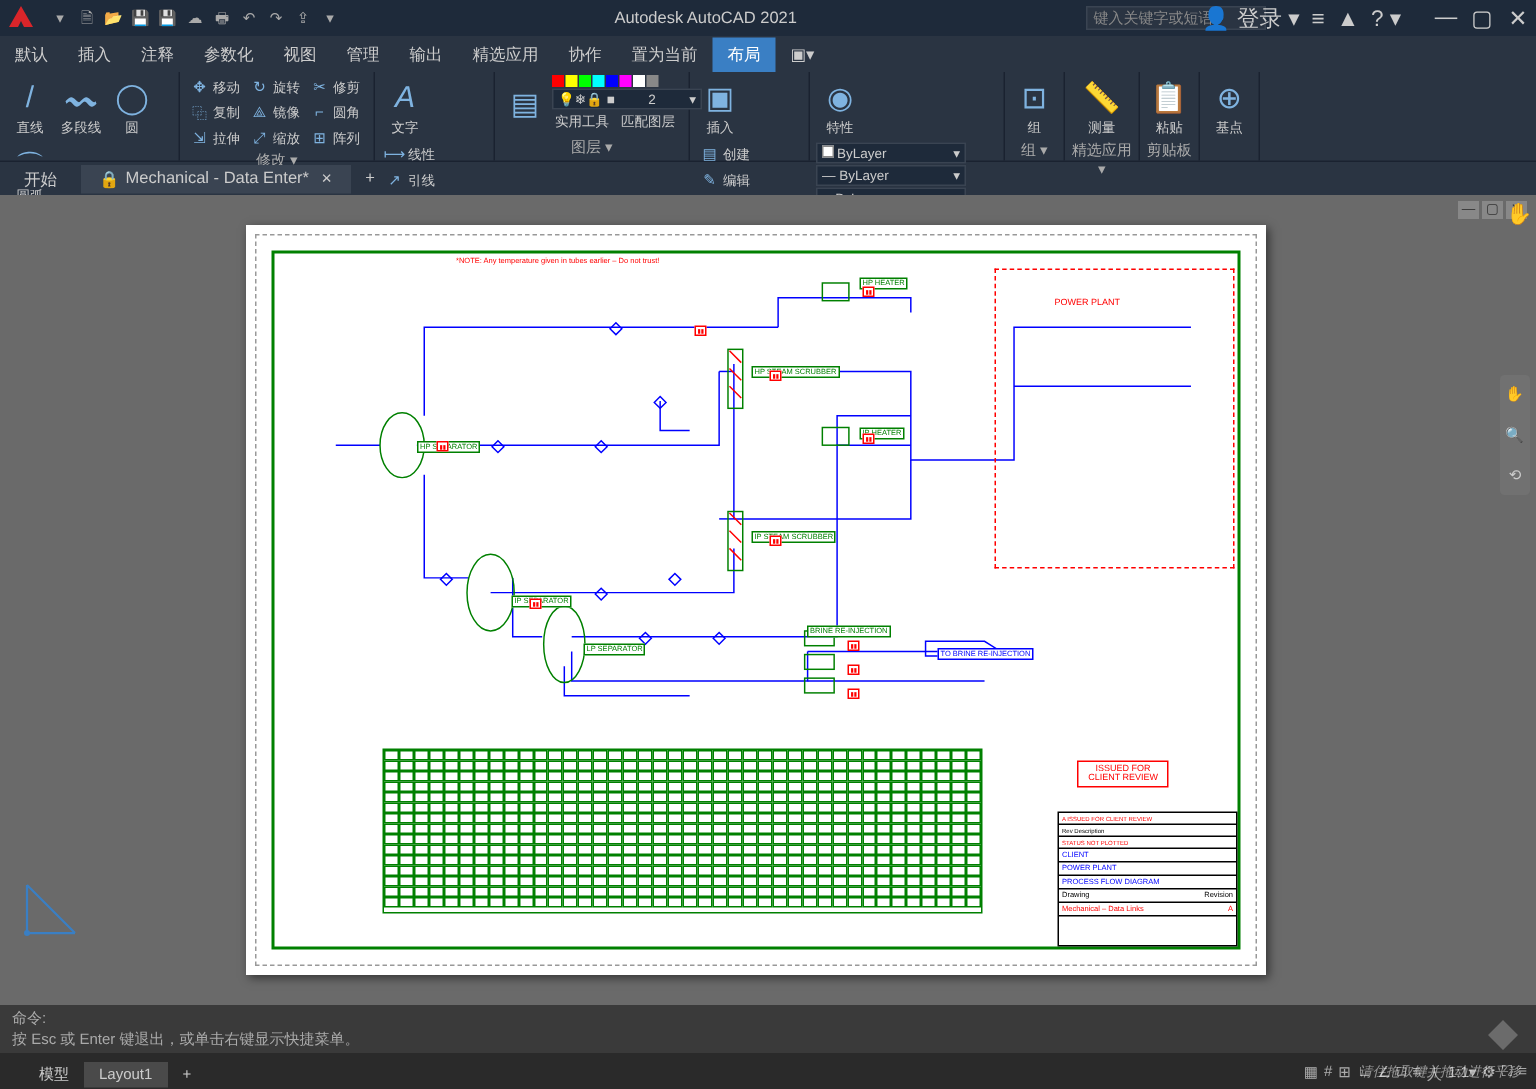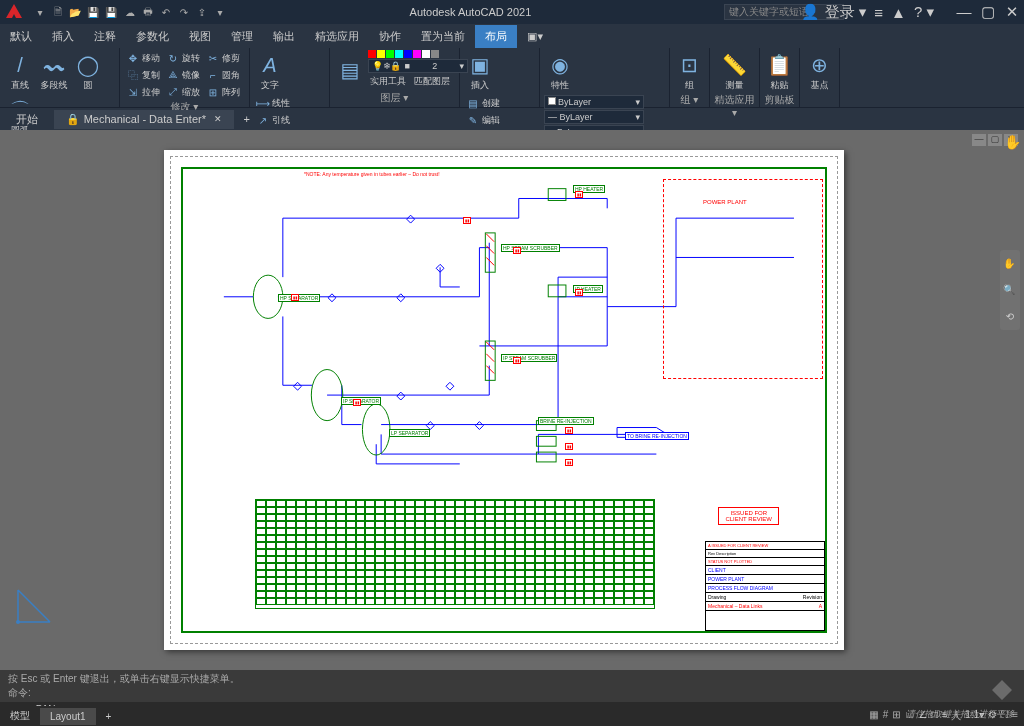--- a/index.html
+++ b/index.html
@@ -58,21 +58,21 @@
 .datatable { position: absolute; border: 1px solid #008000; }
 .datatable .hrow { display: flex; }
 .datatable .hc { border: 0.5px solid #008000; width: 10px; height: 7px; font-size: 3px; color: #008000; }
 
 .ucs { position: absolute; bottom: 60px; left: 14px; }
 
 .cmdline { position: absolute; bottom: 20px; left: 0; right: 0; height: 36px; background: #3a3a3a; font-size: 10px; color: #ccc; }
 .cmdline .hist { padding: 2px 8px; color: #aaa; }
 .cmdline .input { background: #2a2a2a; padding: 2px 8px; display: flex; align-items: center; gap: 6px; }
 
-.statusbar { position: absolute; bottom: 0; left: 0; right: 0; height: 20px; background: #2a2a2a; display: flex; align-items: center; font-size: 10px; color: #ccc; }
+.statusbar { position: absolute; bottom: 0; left: 0; right: 0; height: 20px; background: #2a2a2a; display: flex; align-items: center; font-size: 10px; color: #ccc; padding-left: 16px; }
 .statusbar .ltab { padding: 3px 10px; cursor: pointer; }
 .statusbar .ltab.active { background: #4a4a4a; }
 .statusbar .right { margin-left: auto; display: flex; gap: 4px; padding-right: 6px; }
 .statusbar .right span { cursor: pointer; opacity: .8; }
 
 .watermark { position: absolute; right: 10px; bottom: 24px; color: rgba(255,255,255,.25); font-size: 20px; font-weight: bold; display: flex; align-items: center; gap: 6px; }
 .helptext { position: absolute; right: 10px; bottom: 5px; color: rgba(255,255,255,.5); font-size: 9px; font-style: italic; }
 </style>
 </head>
 <body>
@@ -1111,22 +1111,22 @@
   <div style="position:absolute;right:4px;top:120px;width:20px;height:80px;background:rgba(120,120,120,.5);border-radius:3px;display:flex;flex-direction:column;align-items:center;justify-content:space-around;color:#ccc;font-size:10px">
     <span>✋</span>
     <span>🔍</span>
     <span>⟲</span>
   </div>
   <span style="position:absolute;right:2px;top:4px;color:#ccc;font-size:14px">✋</span>
 </div>
 
 <div class="cmdline">
   <div class="hist">
+    <div>命令:</div>
     <div>按 Esc 或 Enter 键退出，或单击右键显示快捷菜单。</div>
-    <div>命令:</div>
   </div>
   <div class="input">
     <span>✕</span>
     <span>▸_ PAN</span>
   </div>
 </div>
 
 <div class="statusbar">
   <div class="ltab">模型</div>
   <div class="ltab active">Layout1</div>

